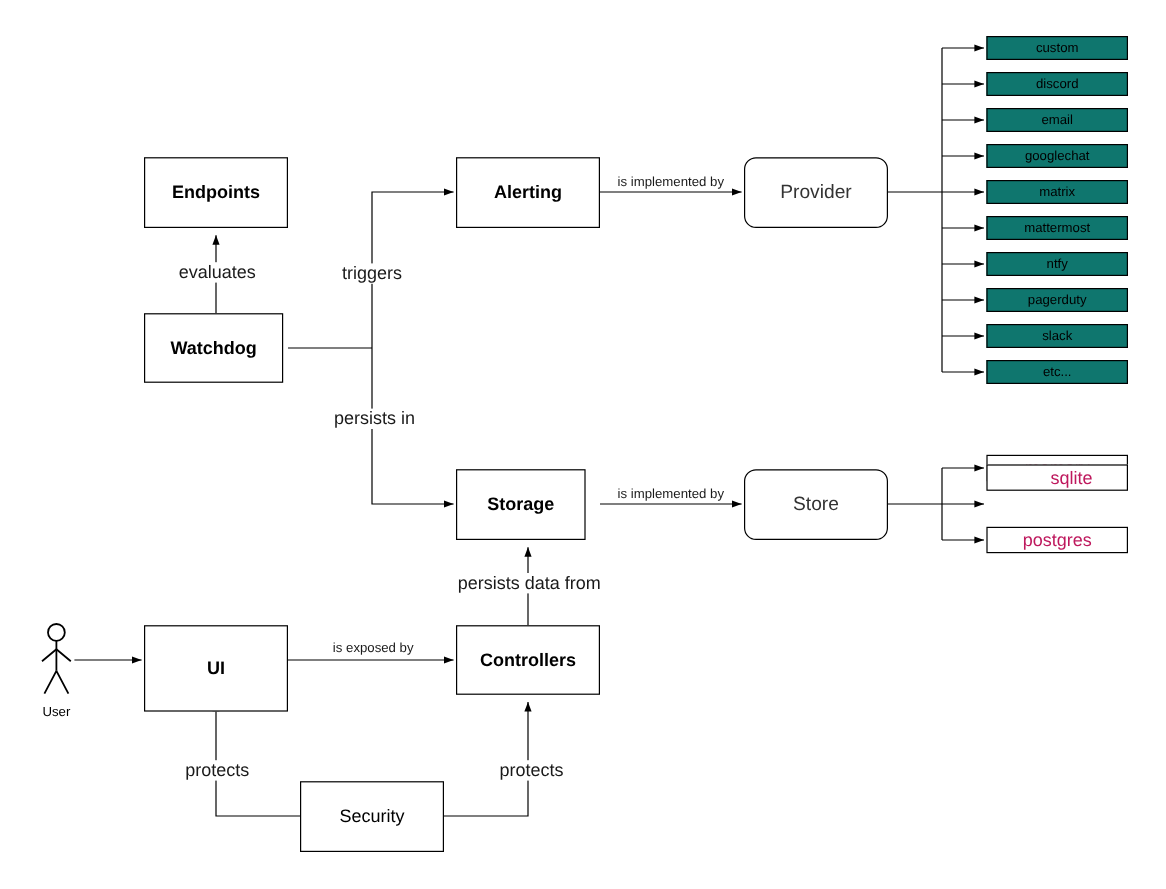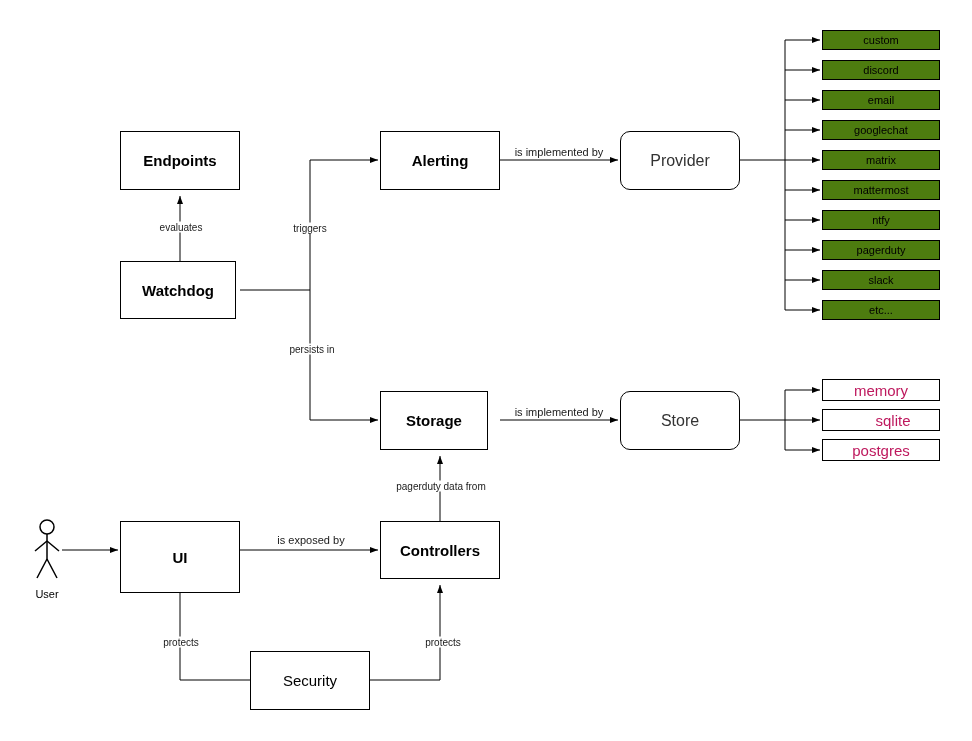--- a/index.html
+++ b/index.html
@@ -16,33 +16,33 @@
     display:flex;align-items:center;justify-content:center;
     background:#ffffff;border:1px solid #000000;
     font-size:15px;color:#000000;text-align:center;
     box-sizing:border-box;
   }
   .node.bold{font-weight:bold;}
   .node.rounded{border-radius:10px;color:#333333;font-size:16px;}
   .impl-small{
     position:absolute;left:822px;width:118px;height:20px;
     display:flex;align-items:center;justify-content:center;
-    background:#4d7c0f;border:1px solid #000000;
+    background:#0f766e;border:1px solid #000000;
     font-size:11px;color:#000000;box-sizing:border-box;
   }
   .impl-large{
     position:absolute;left:822px;width:118px;height:22px;
     display:flex;align-items:center;justify-content:center;
     background:#ffffff;border:1px solid #000000;
     font-size:15px;color:#be185d;box-sizing:border-box;
   }
   .edge-label{
     position:absolute;transform:translate(-50%,-50%);
     background:#ffffff;padding:0 3px;
-    font-size:10px;color:#1a1a1a;white-space:nowrap;
+    font-size:15px;color:#1a1a1a;white-space:nowrap;
   }
   .edge-label.small{font-size:11px;}
   .actor-label{
     position:absolute;transform:translate(-50%,-50%);
     font-size:11px;color:#000000;
   }
 </style>
 </head>
 <body>
 
@@ -157,32 +157,32 @@
   <div class="impl-small" style="top:270px;">
       <span>slack</span>
     </div>
   <div class="impl-small" style="top:300px;">
       <span>etc...</span>
     </div>
 
   <div class="impl-large" style="top:379px;">
       <span>memory</span>
     </div>
-  <div class="impl-large" style="top:409px;padding-left:24px;">
+  <div class="impl-large" style="top:387px;padding-left:24px;">
       <span>sqlite</span>
     </div>
   <div class="impl-large" style="top:439px;">
       <span>postgres</span>
     </div>
 
   <div class="edge-label" style="left:181px;top:227px;">evaluates</div>
   <div class="edge-label" style="left:310px;top:228px;">triggers</div>
   <div class="edge-label" style="left:312px;top:349px;">persists in</div>
   <div class="edge-label small" style="left:559px;top:152px;">is implemented by</div>
   <div class="edge-label small" style="left:559px;top:412px;">is implemented by</div>
-  <div class="edge-label" style="left:441px;top:486px;">pagerduty data from</div>
+  <div class="edge-label" style="left:441px;top:486px;">persists data from</div>
   <div class="edge-label small" style="left:311px;top:540px;">is exposed by</div>
   <div class="edge-label" style="left:181px;top:642px;">protects</div>
   <div class="edge-label" style="left:443px;top:642px;">protects</div>
 
   <div class="actor-label" style="left:47px;top:594px;">User</div>
 
 </div>
 
 </body></html>

